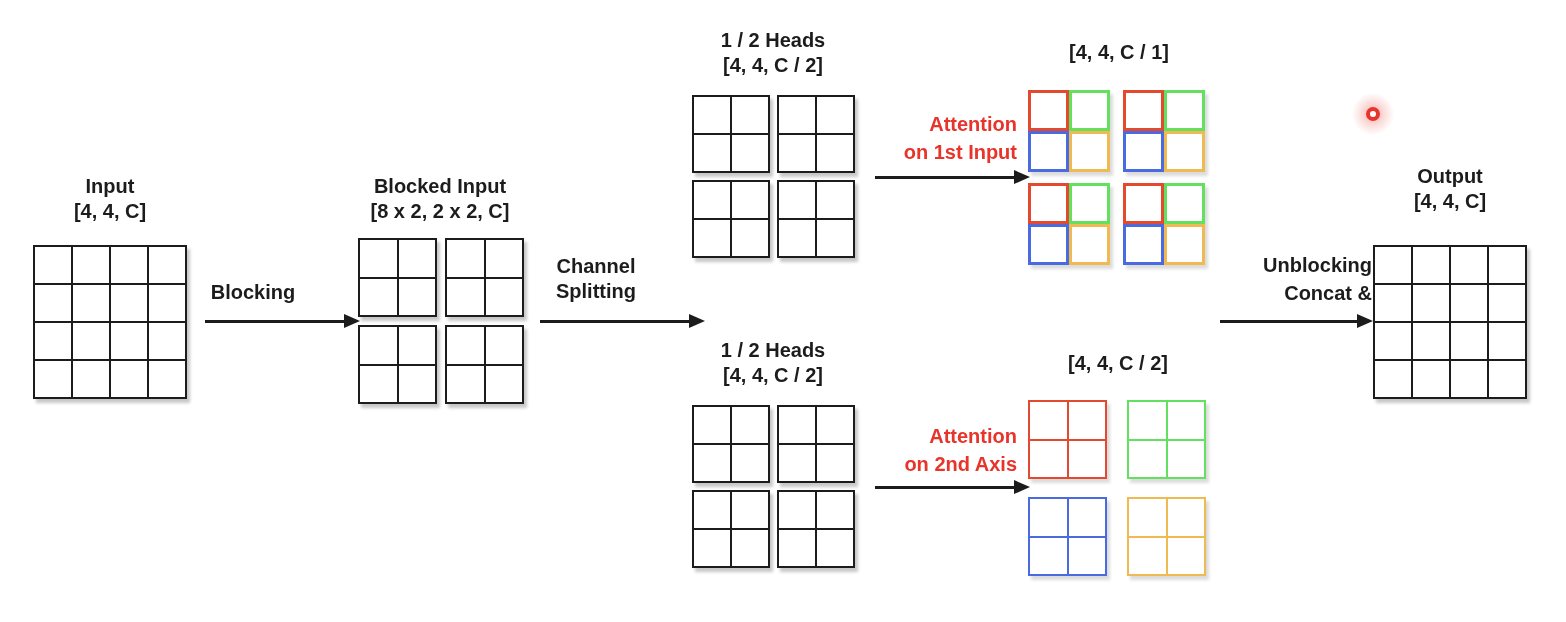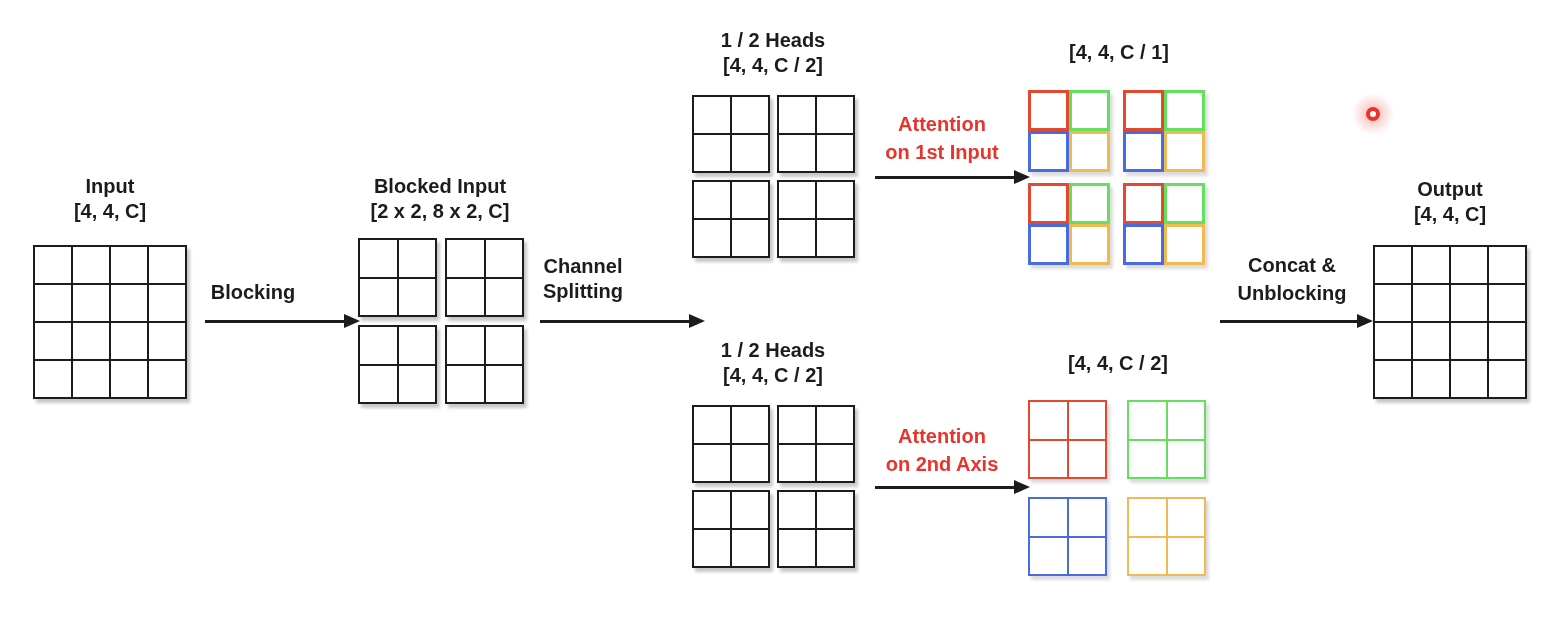--- a/index.html
+++ b/index.html
@@ -6,21 +6,21 @@
   html,body { background:#ffffff; }
   .canvas {
     position:relative; width:1566px; height:622px; background:#ffffff;
     font-family:"Liberation Sans", sans-serif; overflow:hidden;
   }
   .label {
     position:absolute; font-weight:700; font-size:20px; line-height:25px;
     text-align:center; color:var(--text,#1c1c1c); white-space:nowrap;
   }
   .label.red { color:var(--accent,#e8342b); }
-  .lh28 { line-height:28px; }
+  .lh28 { line-height:28px;text-align:right; }
   .grid4 {
     position:absolute; width:154px; height:154px; display:grid;
     grid-template-rows:repeat(4,1fr); grid-template-columns:repeat(4,1fr);
     background:#fff; border:1.5px solid var(--line,#1c1c1c);
     box-shadow:3px 4px 3px rgba(0,0,0,0.22);
   }
   .grid4 > i, .grid2 > i { display:block; border:1.5px solid var(--line,#1c1c1c); }
   .grid2 {
     width:79px; height:79px; display:grid;
     grid-template-rows:repeat(2,1fr); grid-template-columns:repeat(2,1fr);
@@ -72,21 +72,21 @@
       <i></i>
       <i></i>
       <i></i>
     </div>
 
   <div class="label" style="left:188px;top:280px;width:130px">Blocking</div>
   <div class="arrow" style="left:205px;top:320px;width:140px"></div>
 
   <div class="label" style="left:340px;top:174px;width:200px">
     <div>Blocked Input</div>
-    <div>[2 x 2, 8 x 2, C]</div>
+    <div>[8 x 2, 2 x 2, C]</div>
   </div>
   <div class="cluster" style="left:358px;top:238px;grid-template-columns:repeat(2,79px);gap:8px">
     <div class="grid2">
         <i></i>
         <i></i>
         <i></i>
         <i></i>
       </div>
     <div class="grid2">
         <i></i>
@@ -101,21 +101,21 @@
         <i></i>
       </div>
     <div class="grid2">
         <i></i>
         <i></i>
         <i></i>
         <i></i>
       </div>
   </div>
 
-  <div class="label" style="left:523px;top:254px;width:120px">
+  <div class="label" style="left:536px;top:254px;width:120px">
     <div>Channel</div>
     <div>Splitting</div>
   </div>
   <div class="arrow" style="left:540px;top:320px;width:150px"></div>
 
   <div class="label" style="left:693px;top:28px;width:160px">
     <div>1 / 2 Heads</div>
     <div>[4, 4, C / 2]</div>
   </div>
   <div class="cluster" style="left:692px;top:95px;grid-template-columns:repeat(2,78px);gap:7px">
@@ -242,26 +242,26 @@
       </div>
     <div class="grid2 colored" style="--gc: var(--orange);">
         <i></i>
         <i></i>
         <i></i>
         <i></i>
       </div>
   </div>
 
   <div class="label lh28" style="left:1212px;top:251px;width:160px">
+    <div>Unblocking</div>
     <div>Concat &amp;</div>
-    <div>Unblocking</div>
   </div>
   <div class="arrow" style="left:1220px;top:320px;width:138px"></div>
 
-  <div class="label" style="left:1370px;top:177px;width:160px">
+  <div class="label" style="left:1370px;top:164px;width:160px">
     <div>Output</div>
     <div>[4, 4, C]</div>
   </div>
   <div class="grid4" style="left:1373px;top:245px">
       <i></i>
       <i></i>
       <i></i>
       <i></i>
       <i></i>
       <i></i>

